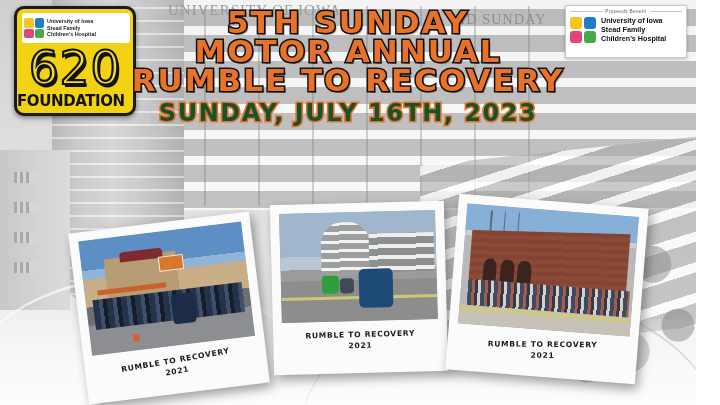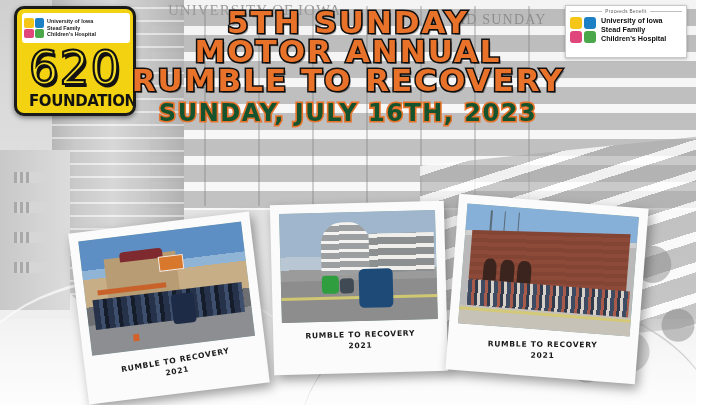--- a/index.html
+++ b/index.html
@@ -120,21 +120,21 @@
     position:absolute;left:0;right:0;top:31px;text-align:center;
     font-size:47px;font-weight:normal;letter-spacing:1px;
     font-family:"DejaVu Sans",sans-serif;
     color:#f5de2a;
     -webkit-text-stroke:2.2px #121212;
     text-shadow:2px 3px 0 #121212;
   }
   .logo620 .found{
     position:absolute;left:0;right:0;bottom:3px;text-align:left;
     font-size:15px;font-weight:bold;letter-spacing:-.4px;
-    color:#121212;font-family:"DejaVu Sans",sans-serif;padding-left:12px;
+    color:#121212;font-family:"DejaVu Sans",sans-serif;
   }
 
   
   .benefit{
     position:absolute;right:9px;top:5px;width:122px;height:53px;
     background:#fff;border:1px solid #c9c9c9;
     box-shadow:0 1px 3px rgba(0,0,0,.25);
     padding:3px 4px;box-sizing:border-box;
   }
   .benefit .pb{

